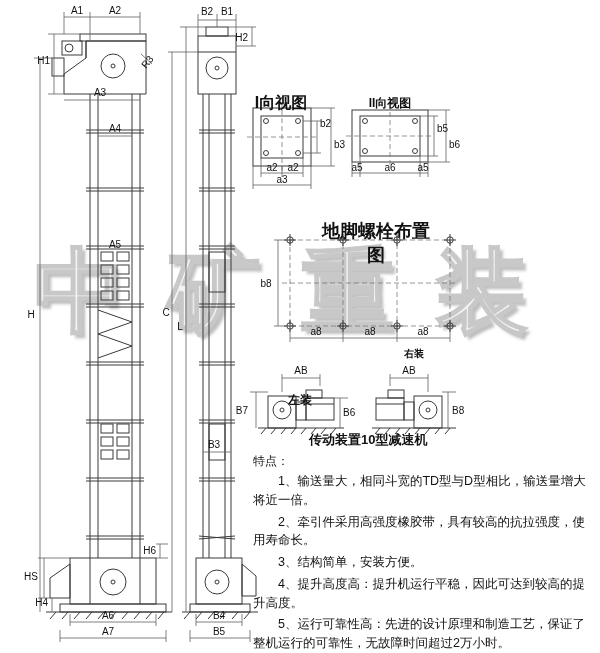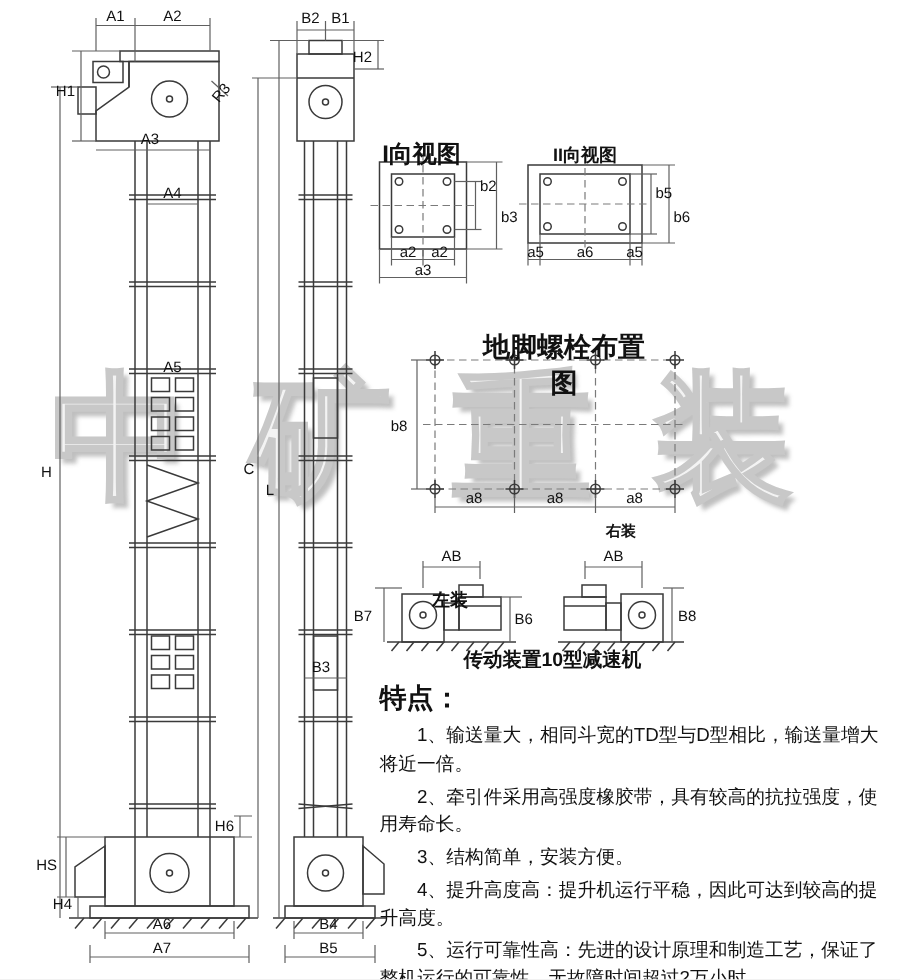--- a/index.html
+++ b/index.html
@@ -14,21 +14,21 @@
   svg .bolt{stroke:#3a3a3a;fill:none;stroke-width:1;}
   svg text.dl{font:10px "Liberation Sans",sans-serif;fill:#111;stroke:none;}
   .t{position:absolute;z-index:3;font-weight:bold;color:#111;text-align:center;}
   .title-view1{left:251px;top:93px;width:60px;font-size:16px;}
   .title-view2{left:356px;top:95px;width:68px;font-size:12px;}
   .title-bolt{left:314px;top:219px;width:124px;font-size:18px;}
   .title-install-left{left:282px;top:347px;width:36px;font-size:12px;margin-top:45px;}
   .title-install-right{left:396px;top:347px;width:36px;font-size:10px;}
   .drive-caption{position:absolute;left:292px;top:431px;z-index:3;font-weight:bold;font-size:13px;color:#111;margin-left:17px;}
   .features{position:absolute;left:253px;top:452px;width:338px;z-index:3;color:#111;font-size:12.5px;line-height:1.5;}
-  .f-title{font-weight:bold;font-size:18px;margin:0 0 2px 0;}
+  .f-title{font-weight:normal;font-size:12px;margin:0 0 2px 0;}
   .features p{margin:0 0 3px 0;text-indent:2em;}
 </style>
 </head>
 <body>
 
 <div class="page">
 
   <div class="watermark">中矿重装</div>
 
   <svg class="draw" width="600" height="653" viewBox="0 0 600 653">

